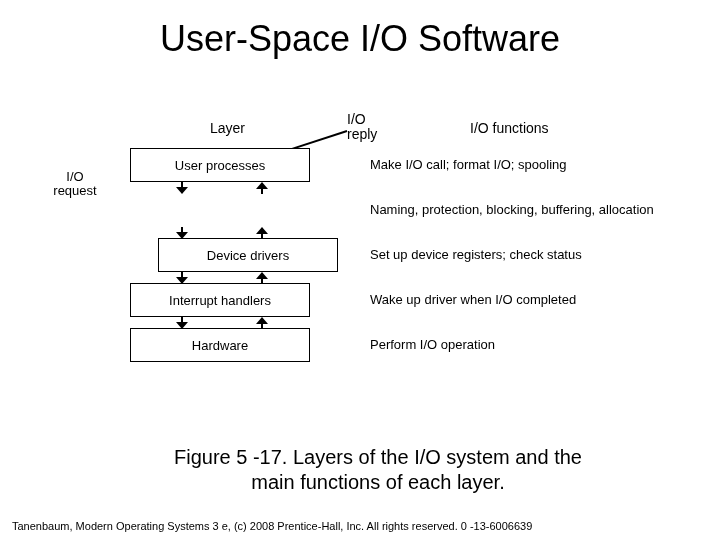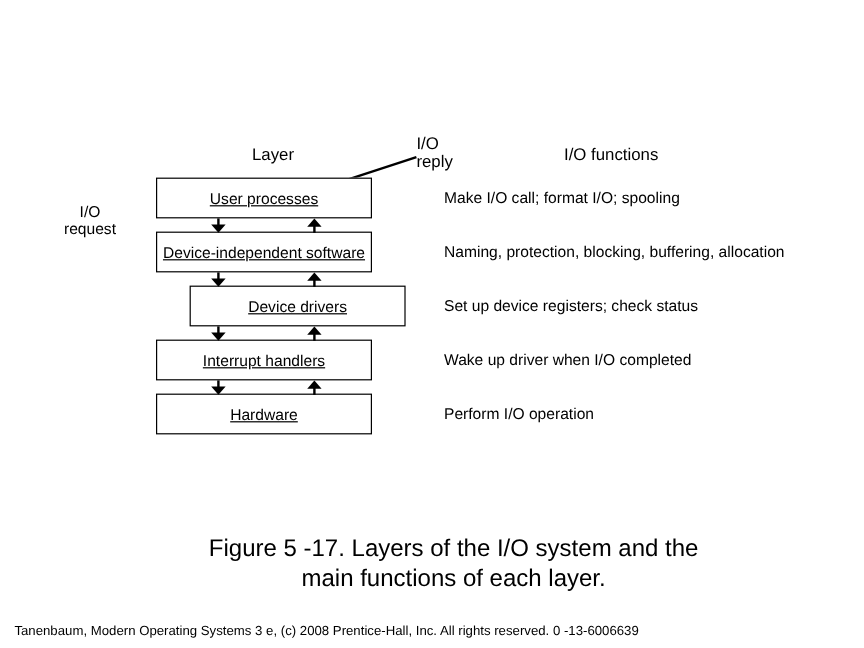--- a/index.html
+++ b/index.html
@@ -16,21 +16,21 @@
   .header-layer { top: 0; left: 150px; }
   .header-reply { top: -8px; left: 287px; width: 40px; line-height: 1.1; }
   .header-func  { top: 0; left: 410px; }
 
   .io-request { position: absolute; top: 50px; left: -15px; width: 60px; font-size: 13px; text-align: center; line-height: 1.1; }
 
   
   .layer-box {
     position: absolute; left: 70px; width: 180px; height: 34px;
     border: 1px solid #000; display: flex; align-items: center; justify-content: center;
-    font-size: 13px; text-align: center; background: #fff; text-decoration: underline;
+    font-size: 13px; text-align: center; background: #fff;
   }
   .lb0 { top: 28px; }
   .lb1 { top: 73px; }
   .lb2 { top: 118px; margin-left: 28px; }
   .lb3 { top: 163px; }
   .lb4 { top: 208px; }
 
   .func-text { position: absolute; left: 310px; width: 290px; font-size: 13px; }
   .ft0 { top: 37px; }
   .ft1 { top: 82px; }
@@ -66,32 +66,32 @@
   
   .reply-line {
     position: absolute; left: 222px; top: 10px; width: 65px; height: 2px;
     background: #000; transform-origin: right center; transform: rotate(-18deg);
   }
 </style>
 </head>
 <body>
 <div class="page">
 
+  <h1 class="title">User-Space I/O Software</h1>
 
   <div class="diagram">
     <div class="header-label header-layer">Layer</div>
     <div class="header-label header-reply">I/O reply</div>
     <div class="header-label header-func">I/O functions</div>
 
     <div class="reply-line"></div>
 
     <div class="io-request">I/O request</div>
 
     <div class="layer-box lb0">User processes</div>
-    <div class="layer-box lb1">Device-independent software</div>
     <div class="layer-box lb2">Device drivers</div>
     <div class="layer-box lb3">Interrupt handlers</div>
     <div class="layer-box lb4">Hardware</div>
 
     <div class="func-text ft0">Make I/O call; format I/O; spooling</div>
     <div class="func-text ft1">Naming, protection, blocking, buffering, allocation</div>
     <div class="func-text ft2">Set up device registers; check status</div>
     <div class="func-text ft3">Wake up driver when I/O completed</div>
     <div class="func-text ft4">Perform I/O operation</div>
 

